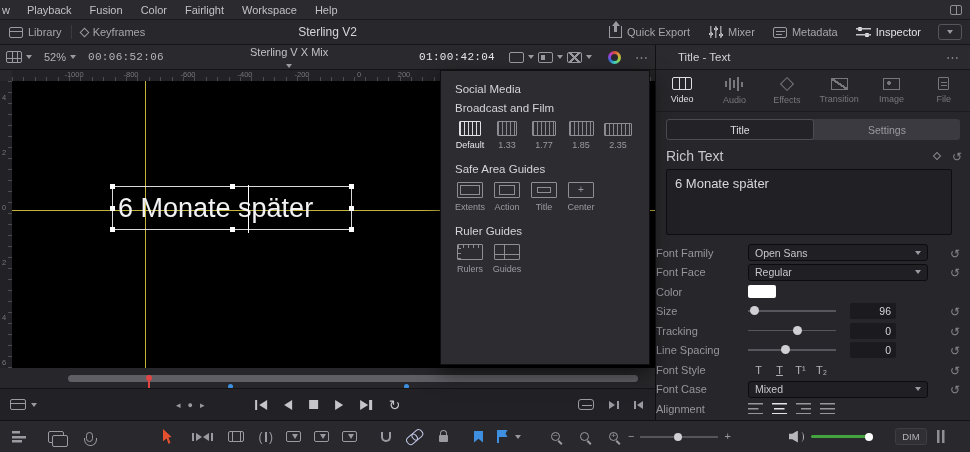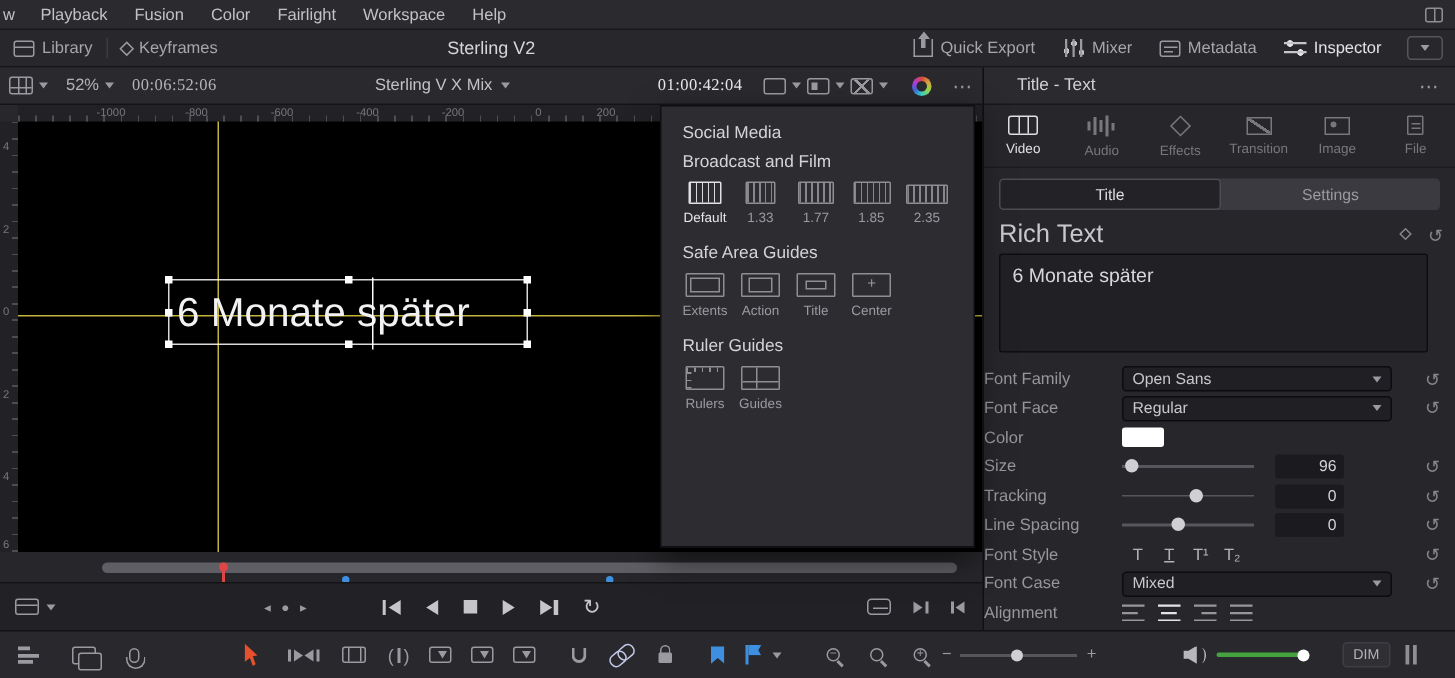--- a/index.html
+++ b/index.html
@@ -61,24 +61,24 @@
   .ic-colorwheel::after{content:"";position:absolute;inset:3px;border-radius:50%;background:#2a2a2e;}
   .g-dots::before{content:"⋯";font-size:13px;color:#9a9aa0;letter-spacing:1px;}
   .g-reset::before{content:"↺";font-size:12px;color:#85858a;}
   
   .main{position:absolute;left:0;top:45px;width:970px;height:375px;}
   .viewer-pane{position:absolute;left:0;top:0;width:655px;height:375px;background:#1c1c1f;}
   
   .vtoolbar{position:absolute;left:0;top:0;width:655px;height:25px;background:#2a2a2e;border-bottom:1px solid #141417;
             display:flex;align-items:center;font-size:11px;color:#b2b2b7;}
   .vgrp{display:flex;align-items:center;gap:4px;padding:0 6px;}
-  .tc{font-family:Liberation Serif, serif;font-size:11px;letter-spacing:.3px;}
+  .tc{font-family:Liberation Mono, monospace;font-size:11px;letter-spacing:.3px;}
   .tc.left{color:#b4b4b9;}
   .tc.right{color:#e8e8ec;}
-  .vcenter{position:absolute;left:250px;display:flex;align-items:center;gap:6px;color:#c2c2c6;}
+  .vcenter{position:absolute;left:250px;display:flex;align-items:center;gap:6px;color:#c2c2c6;flex-direction:column;}
   .vright{margin-left:auto;display:flex;align-items:center;gap:4px;padding-right:6px;}
   
   .canvas{position:absolute;left:0;top:25px;width:655px;height:298px;background:#000;overflow:hidden;}
   .ruler-top{position:absolute;left:12px;top:0;right:0;height:11px;background:#222226;
       background-image:repeating-linear-gradient(90deg,#4c4c52 0 1px,transparent 1px 11.4px);
       background-position:0 bottom;background-size:100% 4px;background-repeat:no-repeat;background-color:#222226;}
   .ruler-top .rlabel{position:absolute;top:0;transform:translateX(-50%);font-size:7.5px;color:#76767c;}
   .ruler-left{position:absolute;left:0;top:0;width:12px;bottom:0;background:#222226;
       background-image:repeating-linear-gradient(0deg,#4c4c52 0 1px,transparent 1px 11px);
       background-position:right 0;background-size:4px 100%;background-repeat:no-repeat;}
@@ -145,21 +145,21 @@
   .ti-image{width:17px;height:12px;border:1px solid var(--c);
      background:radial-gradient(circle 2px at 5px 4px,var(--c) 1.8px,transparent 2.2px);}
   .ti-file{width:11px;height:13px;border:1px solid var(--c);border-radius:1px;
      background:linear-gradient(var(--c),var(--c)) 2px 4px/6px 1px no-repeat,
                 linear-gradient(var(--c),var(--c)) 2px 7px/6px 1px no-repeat;}
   .subtabs{position:absolute;left:10px;right:10px;top:74px;height:21px;display:flex;background:#3a3a40;
            border-radius:3px;overflow:hidden;font-size:10.5px;}
   .subtab{flex:1;display:flex;align-items:center;justify-content:center;color:#9a9aa0;}
   .subtab.active{background:#232327;border:1px solid #4c4c52;border-radius:3px;color:#dcdce0;}
   .rt-head{position:absolute;left:10px;right:8px;top:102px;height:18px;display:flex;align-items:center;
-           font-size:17px;color:#c8c8cc;}
+           font-size:14px;color:#c8c8cc;}
   .rt-head .icons{margin-left:auto;display:flex;align-items:center;gap:12px;}
   .kf-diamond{width:6px;height:6px;border:1px solid #86868c;transform:rotate(45deg);}
   .rt-box{position:absolute;left:10px;right:18px;top:124px;height:66px;background:#212125;border:1px solid #0e0e11;
           border-radius:2px;padding:6px 8px;font-size:13px;color:#d8d8dc;}
   .irows{position:absolute;left:0;right:0;top:198px;}
   .irow{display:flex;align-items:center;height:19.5px;padding-right:4px;}
   .ilabel{width:92px;text-align:left;color:#96969b;font-size:11px;padding-right:10px;flex:none;}
   .ictrl{flex:1;display:flex;align-items:center;}
   .ireset{flex:none;width:22px;text-align:center;}
   .dd{width:180px;height:17px;background:#1f1f24;border:1px solid #0c0c0f;border-radius:3px;display:flex;

